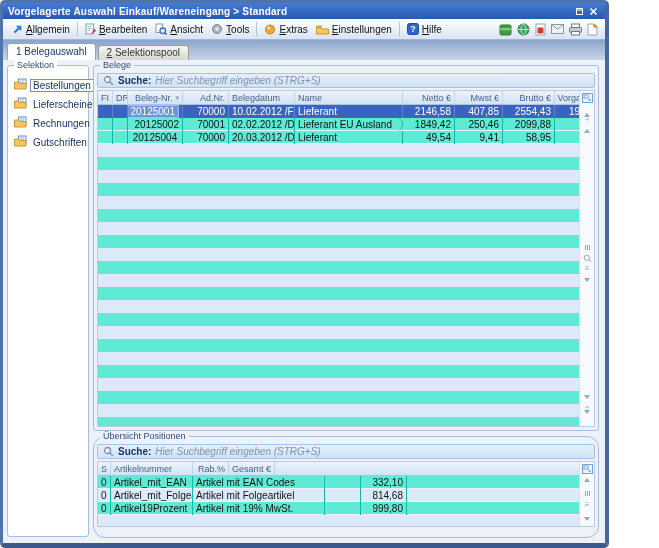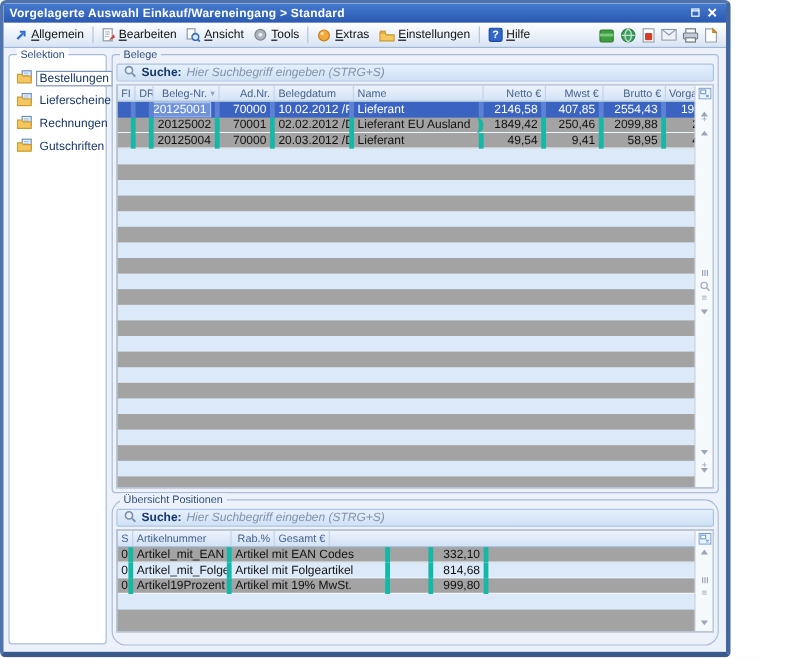--- a/index.html
+++ b/index.html
@@ -45,31 +45,31 @@
   .sel-item { display:flex; align-items:center; gap:3px; font-size:10px; color:#17366b; height:14px; }
   .sel-item .lbl { padding:0 2px; border:1px solid transparent; }
   .sel-item.selected .lbl { border-color:#7c93b8; background:#fff; }
   
   .searchbar { height:15px; flex:0 0 auto; background:linear-gradient(#e6f0fc,#cfe1f5);
     border:1px solid #a9c2e2; border-radius:2px; display:flex; align-items:center; gap:4px;
     padding:0 5px; margin-bottom:2px; }
   .searchbar .s-label { font-size:10px; font-weight:bold; color:#17376b; }
   .searchbar .s-ph { font-size:10px; font-style:italic; color:#8292aa; }
   
-  .gridwrap { flex:1; display:flex; border:1px solid #b9cbe2; background:#a3a3a3; overflow:hidden; }
+  .gridwrap { flex:1; display:flex; border:1px solid #b9cbe2; background:#5eead4; overflow:hidden; }
   .grid { flex:1; display:flex; flex-direction:column; overflow:hidden; }
   .grid-hdr { display:flex; height:14px; flex:0 0 auto; background:linear-gradient(#ecf3fc,#d3e2f5);
     border-bottom:1px solid #aac2e0; }
   .hcell { font-size:9px; color:#45618c; padding:0 3px; border-right:1px solid #c2d4ea;
     display:flex; align-items:center; overflow:hidden; white-space:nowrap; flex:0 0 auto; }
   .hcell .sort { margin-left:3px; font-size:7px; color:#8aa0bd; }
   .hcell.fill, .cell.fill { flex:1 1 auto; border-right:none; }
   .grid-row { display:flex; height:13px; flex:0 0 auto; font-size:10px; color:#111; }
   .grid-row.data { box-shadow: inset 0 -1px #eef4fb; }
-  .cell { padding:0 3px; border-right:4px solid #14b8a6; overflow:hidden; white-space:nowrap;
+  .cell { padding:0 3px; border-right:1px solid #14b8a6; overflow:hidden; white-space:nowrap;
     display:flex; align-items:center; flex:0 0 auto; }
   .a-r { justify-content:flex-end; }
   .grid-row.stripe { background:#dce9f8; }
   .grid-row.sel { background:#3b63c2; color:#fff; box-shadow:none; }
   .grid-row.sel .cell { border-right-color:#5d82d4; }
   .cell-focus { background:#7093de; border:1px solid #a9c0ee; border-radius:1px; padding:0 3px; }
   
   .strip { width:15px; flex:0 0 auto; background:#f7fafd; border-left:1px solid #d9e3f0;
     display:flex; flex-direction:column; align-items:center; padding:1px 0 2px; }
   .strip .sp { flex:1; }
@@ -210,20 +210,24 @@
         </span>
         <span class="tool-ico">
           <svg width="11" height="13">
             <path d="M1 1 h6 l3 3 v8 h-9 z" fill="#fff" stroke="#98a4b4"></path>
             <path d="M7 1 l3 3 h-3 z" fill="#f2a93b" stroke="#c87f18"></path>
           </svg>
         </span>
       </span>
   </div>
 
+  <div class="tabstrip" id="tabstrip">
+      <span class="tab active">1 Belegauswahl</span>
+      <span class="tab inactive"><u>2</u> Selektionspool</span>
+    </div>
 
   <div class="content">
 
     <div class="groupbox group-selektion">
       <span class="group-label">Selektion</span>
       <div class="sel-list" id="sel-list">
           <div class="sel-item selected">
             <span><svg width="13" height="12">
                 <rect x="4.5" y="1" width="7.5" height="7.5" fill="#eaf2fc" stroke="#6e8ebf"></rect>
                 <path d="M6 3h4M6 4.8h4" stroke="#9ec0e8"></path>

